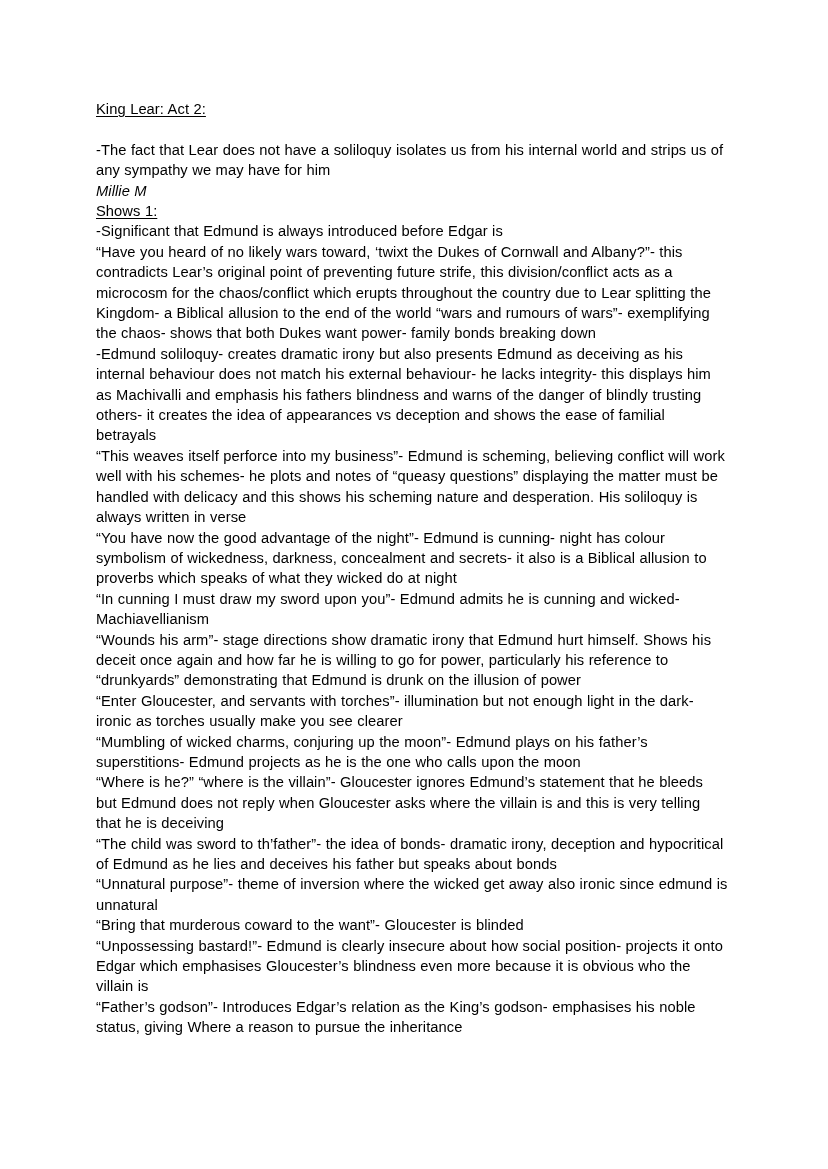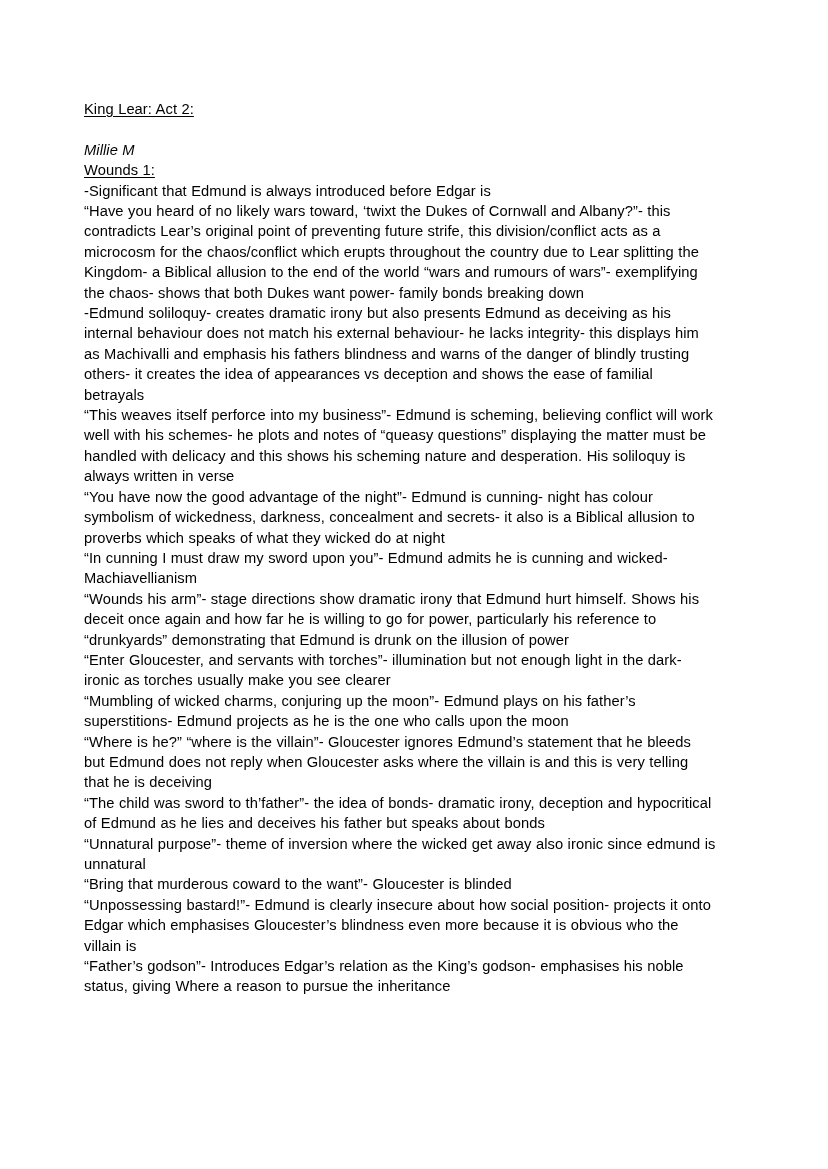--- a/index.html
+++ b/index.html
@@ -18,21 +18,21 @@
   }
   .page {
     position: relative;
     width: 828px;
     height: 1169px;
     background: #ffffff;
     box-sizing: border-box;
   }
   .doc-body {
     position: absolute;
-    left: 84px;
+    left: 96px;
     top: 99px;
     width: 632px;
   }
   .line-block {
     font-size: 14.7px;
     line-height: 20.4px;
     letter-spacing: 0.005em;
     text-align: left;
     word-spacing: 0.02em;
   }
@@ -62,24 +62,25 @@
 </head>
 <body>
 
 <div class="page">
   <div class="doc-body">
 
     <p class="line-block title">King Lear: Act 2:</p>
 
     <div class="spacer"></div>
 
+    <p class="line-block">-The fact that Lear does not have a soliloquy isolates us from his internal world and strips us of any sympathy we may have for him</p>
 
     <p class="line-block author">Millie M</p>
 
-    <p class="line-block scene">Wounds 1:</p>
+    <p class="line-block scene">Shows 1:</p>
 
     <div id="notes-container">
         <p class="line-block"><span>-Significant that Edmund is always introduced before Edgar is</span></p>
         <p class="line-block"><span>“Have you heard of no likely wars toward, ‘twixt the Dukes of Cornwall and Albany?”- this contradicts Lear’s original point of preventing future strife, this division/conflict acts as a microcosm for the chaos/conflict which erupts throughout the country due to Lear splitting the Kingdom- a Biblical allusion to the end of the world “wars and rumours of wars”- exemplifying the chaos- shows that both Dukes want power- family bonds breaking down</span></p>
         <p class="line-block"><span>-Edmund soliloquy- creates dramatic irony but also presents Edmund as deceiving as his internal behaviour does not match his external behaviour- he lacks integrity- this displays him as Machivalli and emphasis his fathers blindness and warns of the danger of blindly trusting others- it creates the idea of appearances vs deception and shows the ease of familial betrayals</span></p>
         <p class="line-block"><span>“This weaves itself perforce into my business”- Edmund is scheming, believing conflict will work well with his schemes- he plots and notes of “queasy questions” displaying the matter must be handled with delicacy and this shows his scheming nature and desperation. His soliloquy is always written in verse</span></p>
         <p class="line-block"><span>“You have now the good advantage of the night”- Edmund is cunning- night has colour symbolism of wickedness, darkness, concealment and secrets- it also is a Biblical allusion to proverbs which speaks of what they wicked do at night</span></p>
         <p class="line-block"><span class="b">“In cunning I must draw my sword upon you”- Edmund admits he is cunning and wicked- Machiavellianism</span></p>
         <p class="line-block"><span class="b">“Wounds his arm”- stage directions show dramatic irony that Edmund hurt himself. Shows his deceit once again and how far he is willing to go for power,</span><span> particularly his reference to “drunkyards” demonstrating that Edmund is drunk on the illusion of power</span></p>
         <p class="line-block"><span class="b">“Enter Gloucester, and servants with torches”- illumination but not enough light in the dark- ironic as torches usually make you see clearer</span></p>

